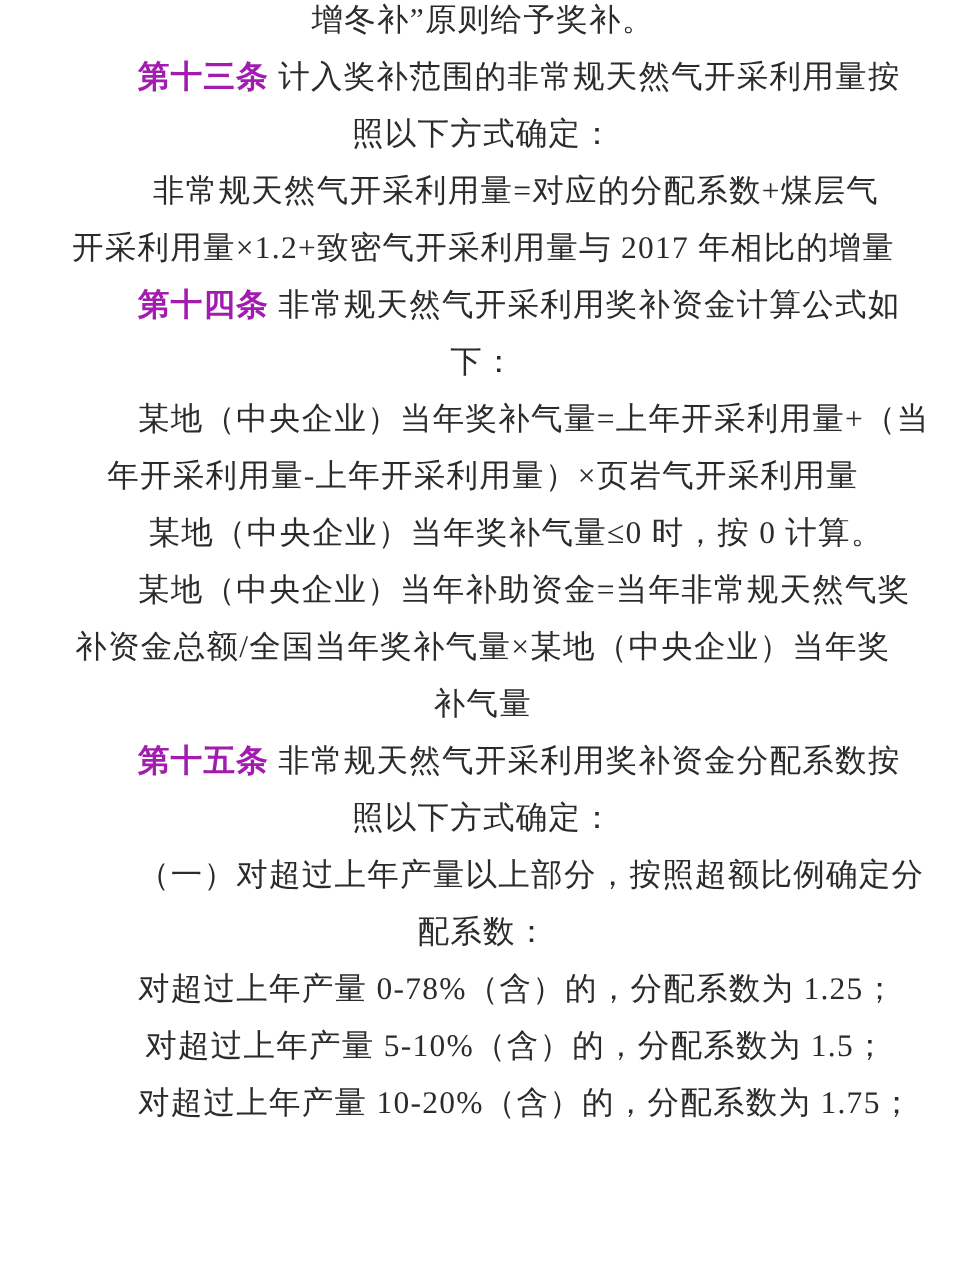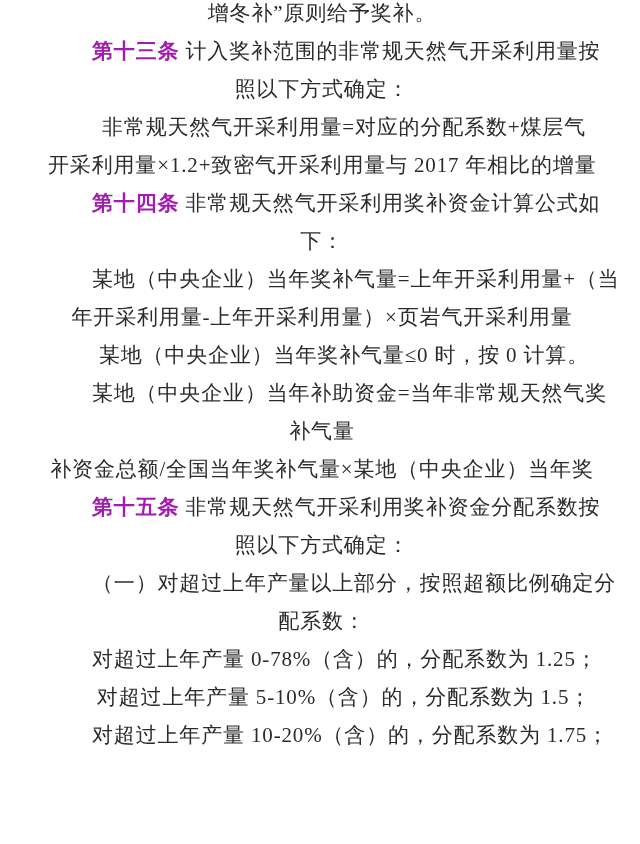--- a/index.html
+++ b/index.html
@@ -47,22 +47,22 @@
       <div class="line indent"><span class="seg-bold">第十三条</span><span> 计入奖补范围的非常规天然气开采利用量按</span></div>
       <div class="line"><span>照以下方式确定：</span></div>
       <div class="line indent"><span>非常规天然气开采利用量=对应的分配系数+煤层气</span></div>
       <div class="line"><span>开采利用量×1.2+致密气开采利用量与 2017 年相比的增量</span></div>
       <div class="line indent"><span class="seg-bold">第十四条</span><span> 非常规天然气开采利用奖补资金计算公式如</span></div>
       <div class="line"><span>下：</span></div>
       <div class="line indent"><span>某地（中央企业）当年奖补气量=上年开采利用量+（当</span></div>
       <div class="line"><span>年开采利用量-上年开采利用量）×页岩气开采利用量</span></div>
       <div class="line indent"><span>某地（中央企业）当年奖补气量≤0 时，按 0 计算。</span></div>
       <div class="line indent"><span>某地（中央企业）当年补助资金=当年非常规天然气奖</span></div>
+      <div class="line"><span>补资金总额/全国当年奖补气量×某地（中央企业）当年奖</span></div>
       <div class="line"><span>补气量</span></div>
-      <div class="line"><span>补资金总额/全国当年奖补气量×某地（中央企业）当年奖</span></div>
       <div class="line indent"><span class="seg-bold">第十五条</span><span> 非常规天然气开采利用奖补资金分配系数按</span></div>
       <div class="line"><span>照以下方式确定：</span></div>
       <div class="line indent"><span>（一）对超过上年产量以上部分，按照超额比例确定分</span></div>
       <div class="line"><span>配系数：</span></div>
       <div class="line indent"><span>对超过上年产量 0-78%（含）的，分配系数为 1.25；</span></div>
       <div class="line indent"><span>对超过上年产量 5-10%（含）的，分配系数为 1.5；</span></div>
       <div class="line indent"><span>对超过上年产量 10-20%（含）的，分配系数为 1.75；</span></div>
     </div>
 </div>
 

